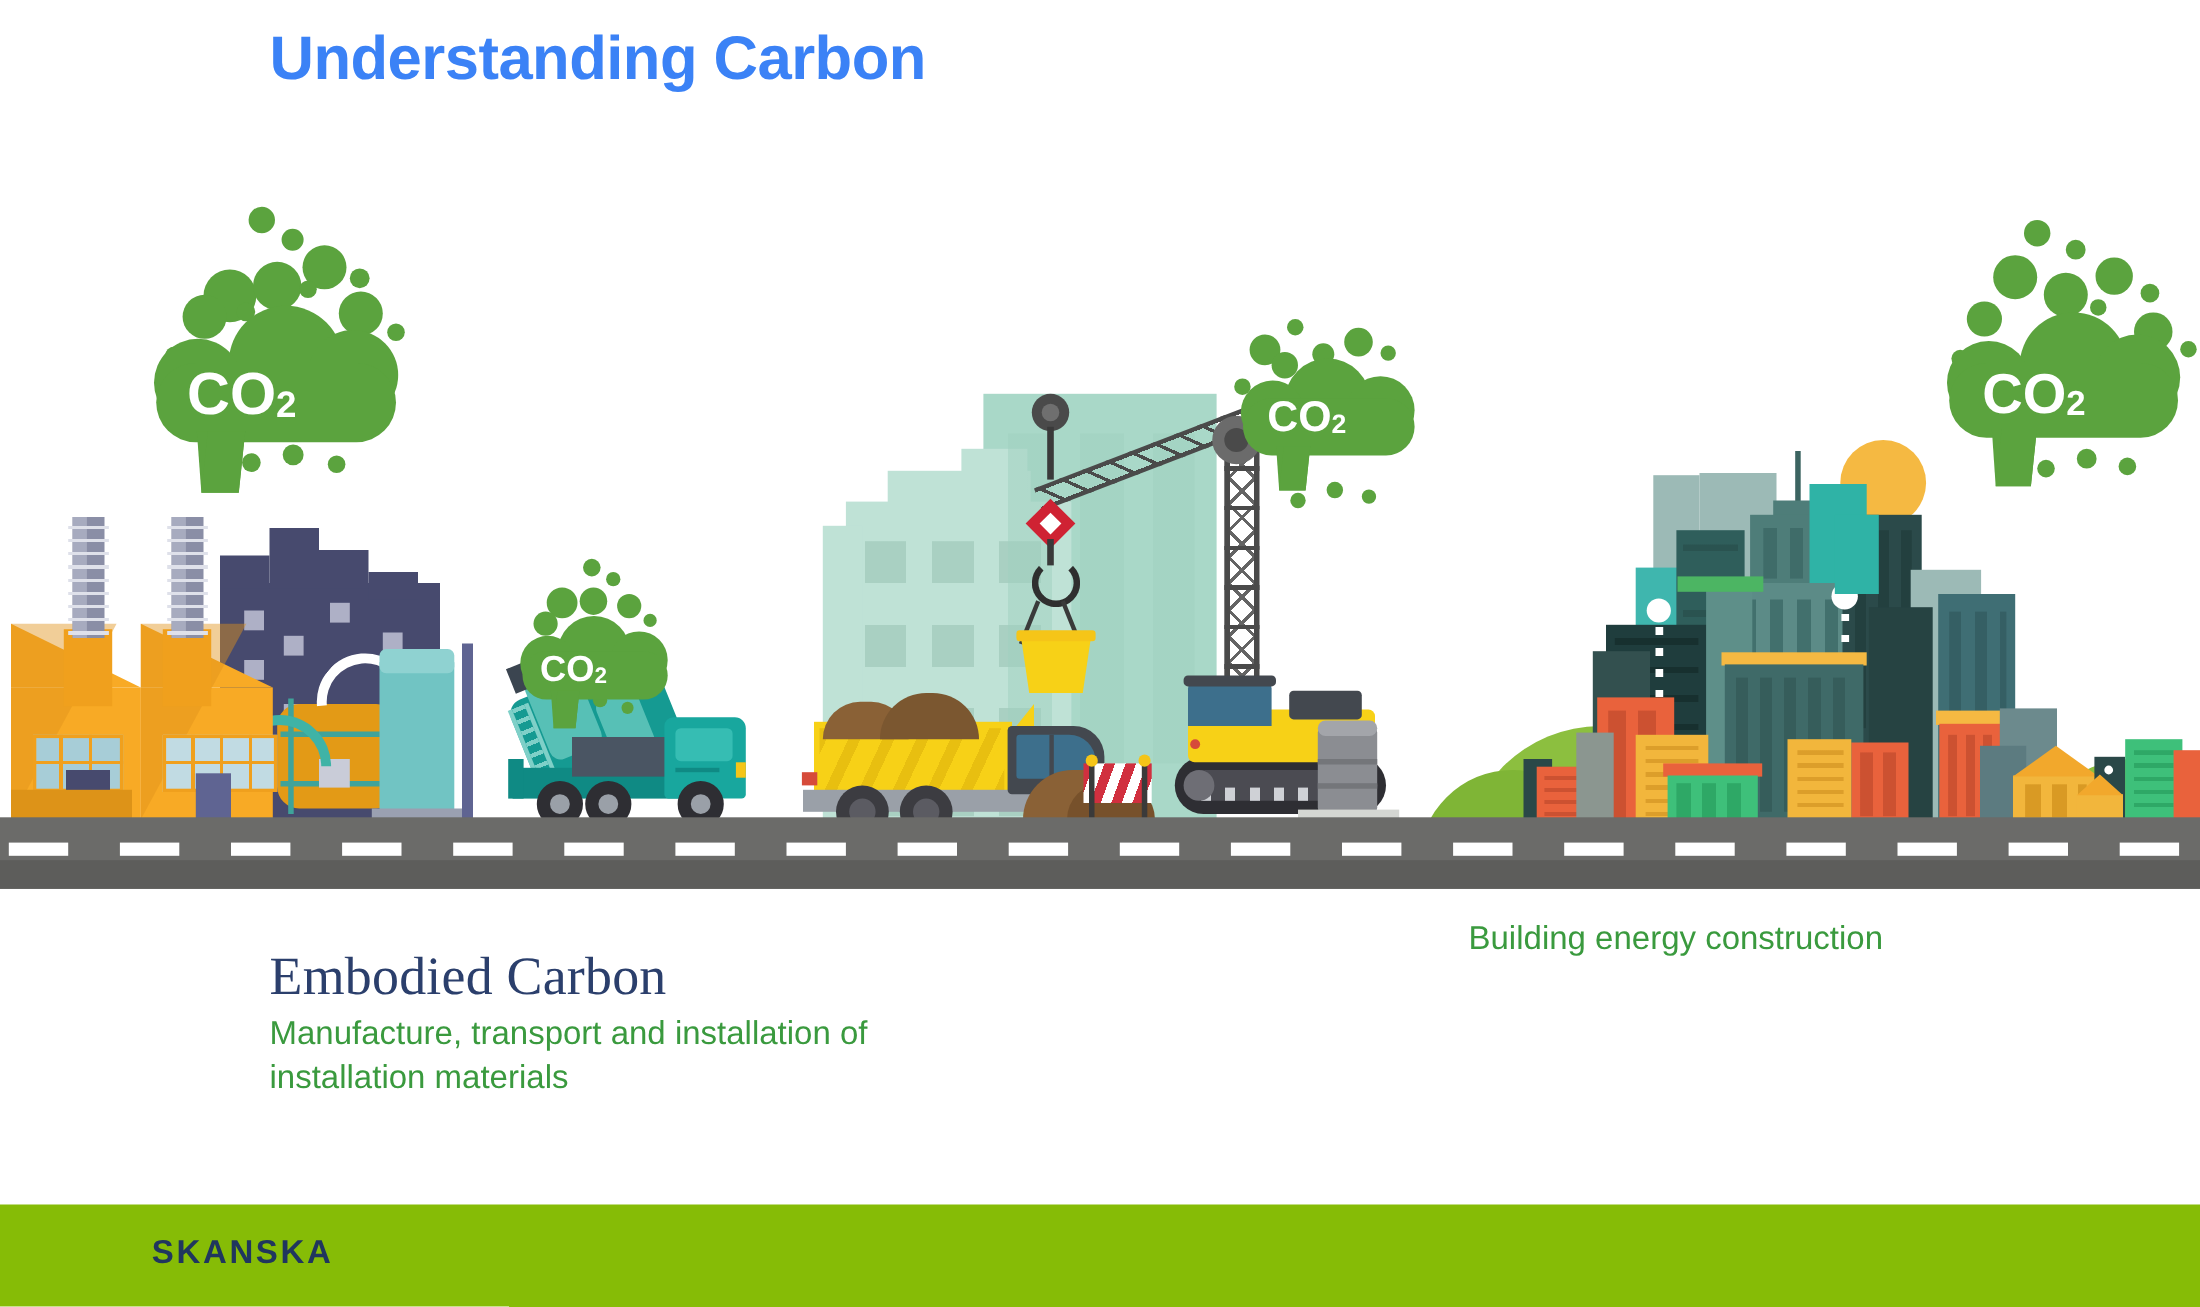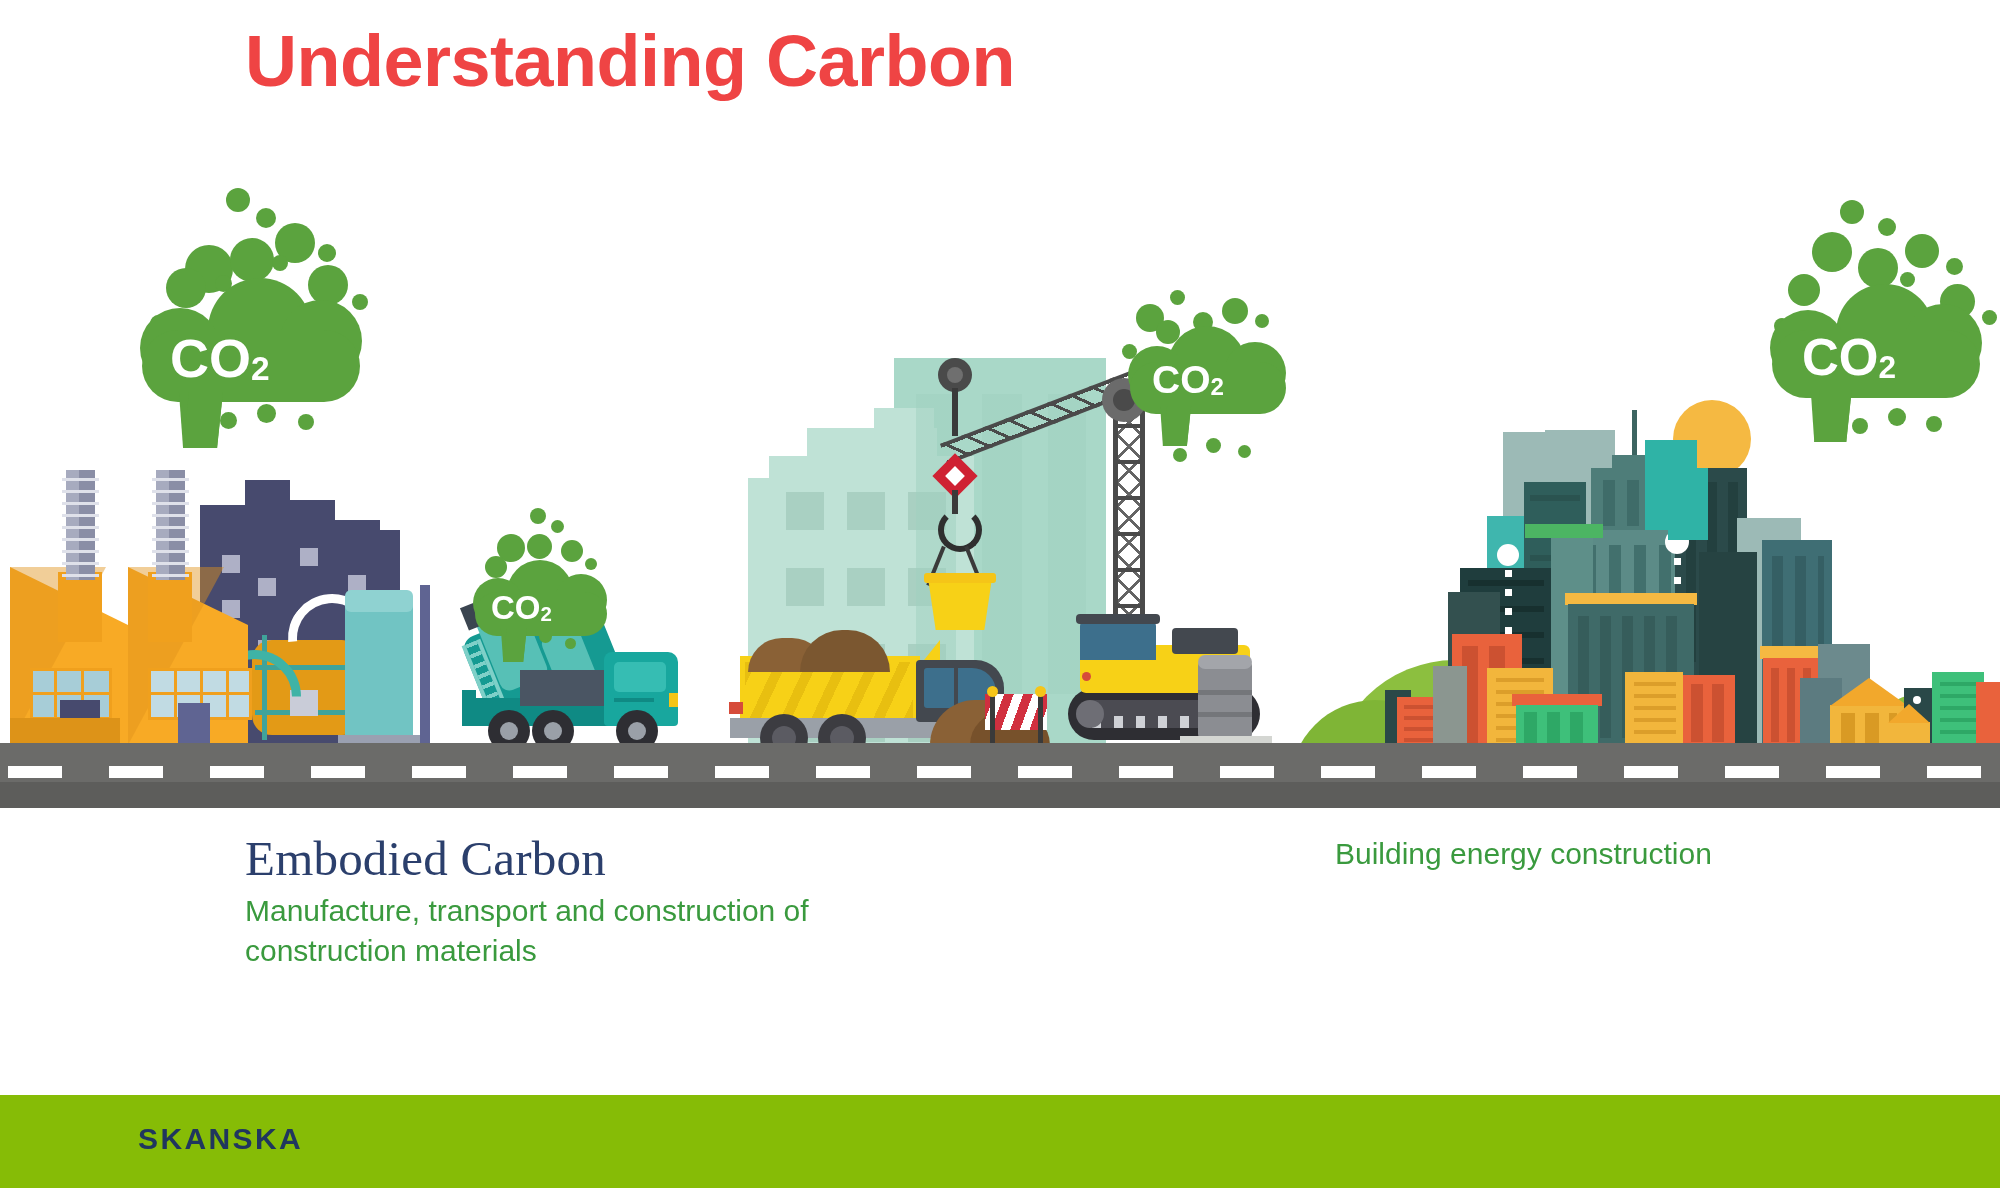--- a/index.html
+++ b/index.html
@@ -2,36 +2,36 @@
 <html><head>
 <meta charset="utf-8">
 <style>
   html,body{margin:0;padding:0;background:#fff;}
   body{width:2000px;height:1188px;overflow:hidden;font-family:"Liberation Sans",sans-serif;}
   .slide{position:relative;width:2000px;height:1188px;background:#ffffff;overflow:hidden;}
 
   
   .title{
     position:absolute;left:245px;top:24px;
-    font-size:72px;font-weight:bold;color:#ef4444;
+    font-size:56px;font-weight:bold;color:#3b82f6;
     letter-spacing:-0.5px;line-height:1.05;
     font-family:"Liberation Sans",sans-serif;
   }
 
   
   .road{position:absolute;left:0;top:743px;width:2000px;height:65px;background:#6b6b69;}
   .road-lower{position:absolute;left:0;top:782px;width:2000px;height:26px;background:#5d5d5b;}
   .dashes{position:absolute;left:0;top:766px;width:2000px;height:12px;display:flex;gap:47px;padding-left:8px;box-sizing:border-box;}
   .dash{width:54px;height:12px;background:#ffffff;flex:0 0 auto;}
 
   
   .cap{position:absolute;}
   .cap h2{margin:0;font-size:49px;font-weight:normal;color:#2b3f6c;font-family:"Liberation Serif",serif;letter-spacing:.2px;}
   .cap p{margin:4px 0 0 0;font-size:30px;color:#3a9a3e;line-height:1.32;font-family:"Liberation Sans",sans-serif;font-weight:300;}
-  #cap-left{left:245px;top:830px;}
+  #cap-left{left:245px;top:859px;}
   #cap-right{left:1335px;top:830px;}
 
   
   .footer{position:absolute;left:0;top:1095px;width:2000px;height:93px;background:#86bc06;}
   .logo{position:absolute;left:138px;top:1122px;font-size:30px;font-weight:bold;color:#20365e;letter-spacing:2.4px;font-family:"Liberation Sans",sans-serif;}
 
   
   .cloud-wrap{position:absolute;}
   .cbody{position:absolute;background:#5ba33e;border-radius:999px;}
   .ctail{position:absolute;width:0;height:0;}
@@ -451,21 +451,21 @@
     <div class="cbody" style="left:30px;top:110px;width:76px;height:76px;"></div>
     <div class="cbody" style="left:32px;top:130px;width:208px;height:68px;border-radius:34px;"></div>
     <div class="ctail" style="left:68px;top:190px;border-left:9px solid transparent;border-right:32px solid #5ba33e;border-top:52px solid #5ba33e;transform:skewX(-6deg);"></div>
     <div class="co2" style="left:62px;top:128px;font-size:51px;">
       <span>CO</span><sub>2</sub>
     </div>
   </div>
 
   <div class="cap" id="cap-left">
     <h2>Embodied Carbon</h2>
-    <p style="max-width:660px;">Manufacture, transport and construction of construction materials</p>
+    <p style="max-width:660px;">Manufacture, transport and installation of installation materials</p>
   </div>
   <div class="cap" id="cap-right">
     <p style="max-width:660px;">Building energy construction</p>
   </div>
 
   <div class="footer"></div>
   <div class="logo">SKANSKA</div>
 
 </div>
 

